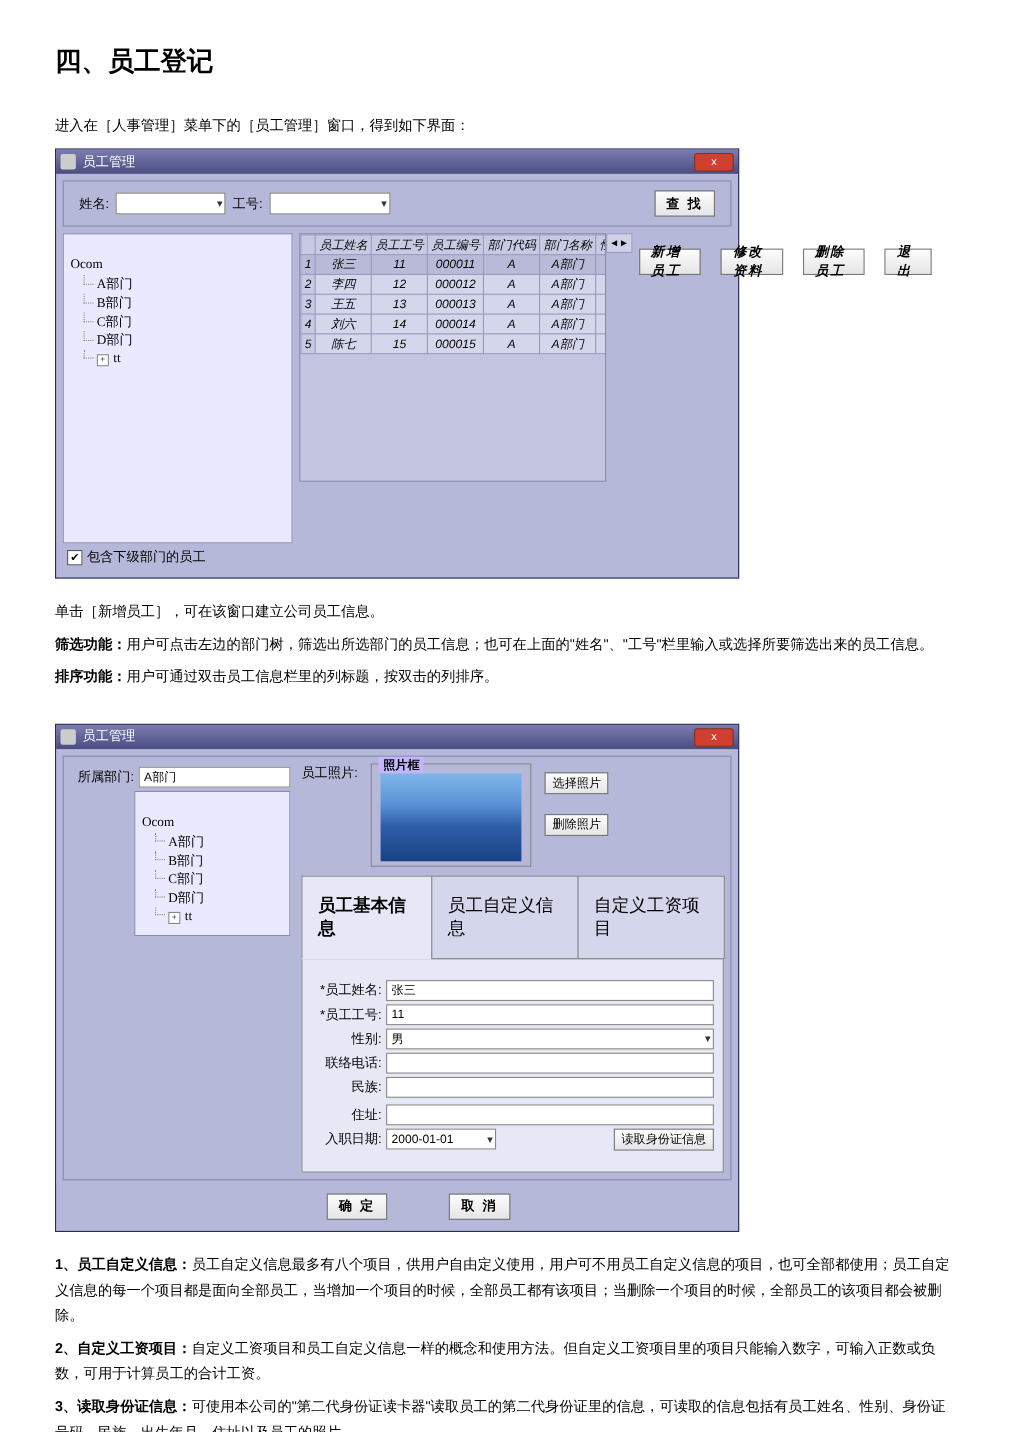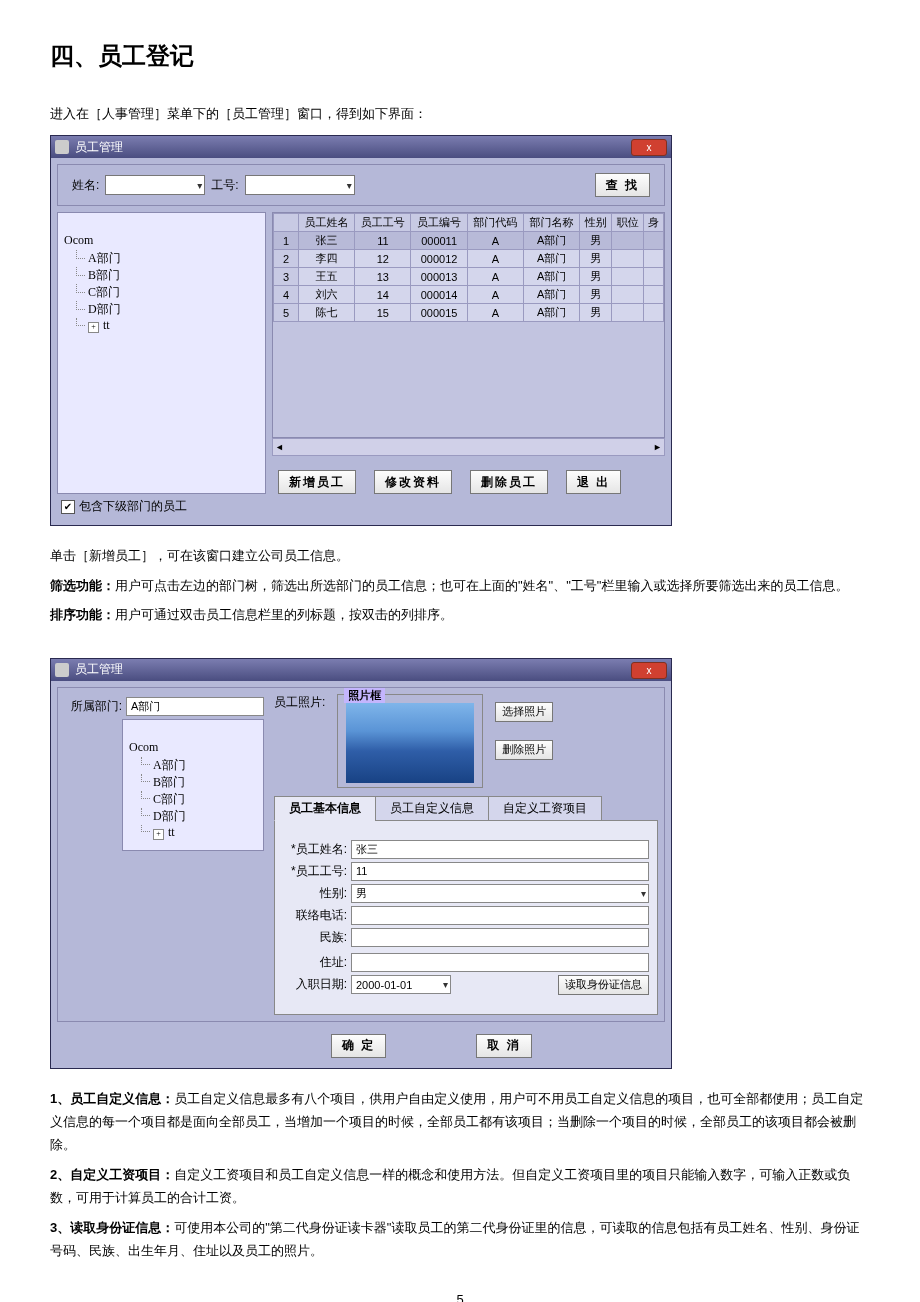--- a/index.html
+++ b/index.html
@@ -111,21 +111,21 @@
     left: 12px; top: 0; bottom: 50%;
     border-left: 1px dotted #888;
     border-bottom: 1px dotted #888;
     width: 8px;
   }
   .tree .node-expand {
     display:inline-block; width:9px; height:9px;
     border:1px solid #888; font-size:8px; line-height:8px;
     text-align:center; margin-right:4px; background:#fff;
   }
-  .grid-wrap { flex: 1; display: flex; flex-direction: column; }
+  .grid-wrap { flex: 1; display: flex; flex-direction: row; font-style: italic; }
   .grid {
     border: 1px solid #8a8ab0;
     background: #c2c4e0;
     height: 224px;
     overflow: hidden;
     font-size: 11px;
   }
   .grid table { border-collapse: collapse; width: 100%; }
   .grid th, .grid td {
     border: 1px solid #9a9ac0;
@@ -189,22 +189,22 @@
     font-weight: bold;
   }
   .photo-img {
     width: 128px; height: 80px;
     background: linear-gradient(#7fb5ea 0%, #5a94d6 35%, #2f5ea8 60%, #184284 100%);
   }
   .tabs { display: flex; margin-top: 8px; }
   .tab {
     border: 1px solid #888;
     background: #d4d6ec;
-    padding: 3px 14px;
-    font-size: 12px;
+    padding: 16px 14px;
+    font-size: 16px;
     margin-right: -1px;
     cursor: pointer;
   }
   .tab.active { background: #e7e8f5; border-bottom: 1px solid #e7e8f5; font-weight: bold; }
   .tab-panel {
     border: 1px solid #888;
     background: #e7e8f5;
     padding: 16px 8px;
     margin-top: -1px;
   }
@@ -417,21 +417,21 @@
           </div>
         <div class="form-row">
           <span class="lbl">入职日期:</span>
           <span class="field combo" style="width:90px; flex:none;">2000-01-01</span>
           <span style="flex:1"></span>
           <span class="btn btn-small">读取身份证信息</span>
         </div>
       </div>
     </div>
   </div>
-  <div class="button-row" style="padding:6px 10px 10px 10px; gap:90px;">
+  <div class="button-row" style="padding:6px 10px 10px 10px; gap:56px;">
     <span style="width:180px;"></span>
     <span class="btn">确 定</span>
     <span class="btn">取 消</span>
   </div>
 </div>
 
 <p><span class="bold">1、员工自定义信息：</span><span>员工自定义信息最多有八个项目，供用户自由定义使用，用户可不用员工自定义信息的项目，也可全部都使用；员工自定义信息的每一个项目都是面向全部员工，当增加一个项目的时候，全部员工都有该项目；当删除一个项目的时候，全部员工的该项目都会被删除。</span></p>
 <p><span class="bold">2、自定义工资项目：</span><span>自定义工资项目和员工自定义信息一样的概念和使用方法。但自定义工资项目里的项目只能输入数字，可输入正数或负数，可用于计算员工的合计工资。</span></p>
 <p><span class="bold">3、读取身份证信息：</span><span>可使用本公司的"第二代身份证读卡器"读取员工的第二代身份证里的信息，可读取的信息包括有员工姓名、性别、身份证号码、民族、出生年月、住址以及员工的照片。</span></p>
 

